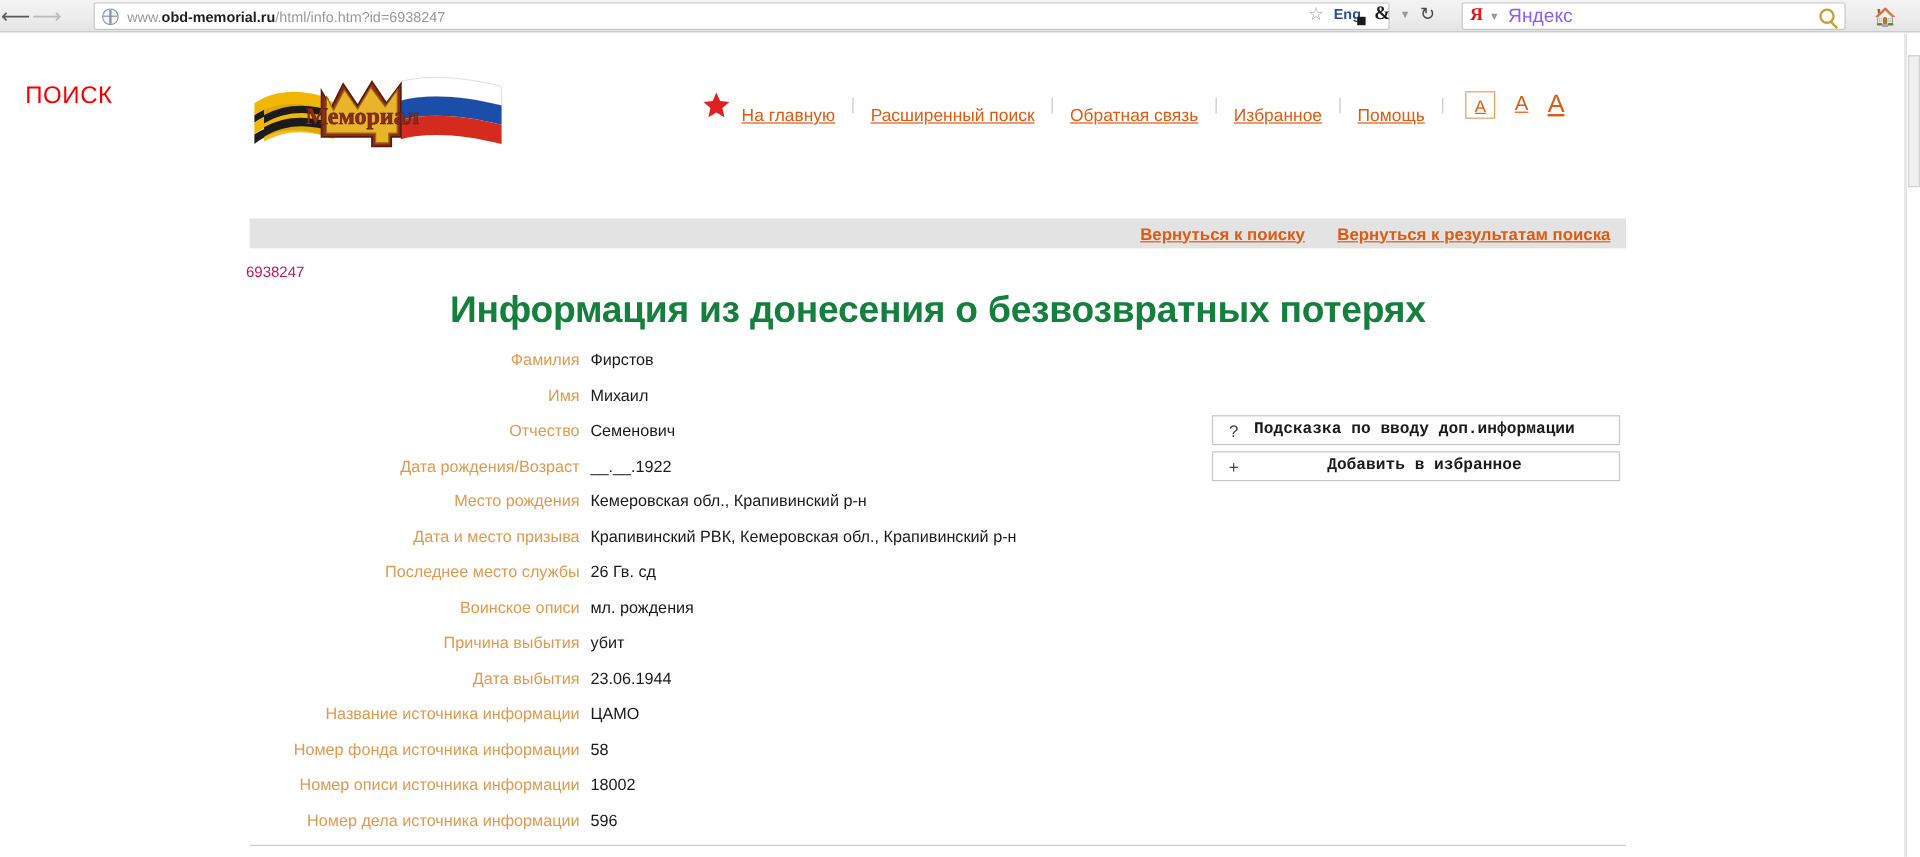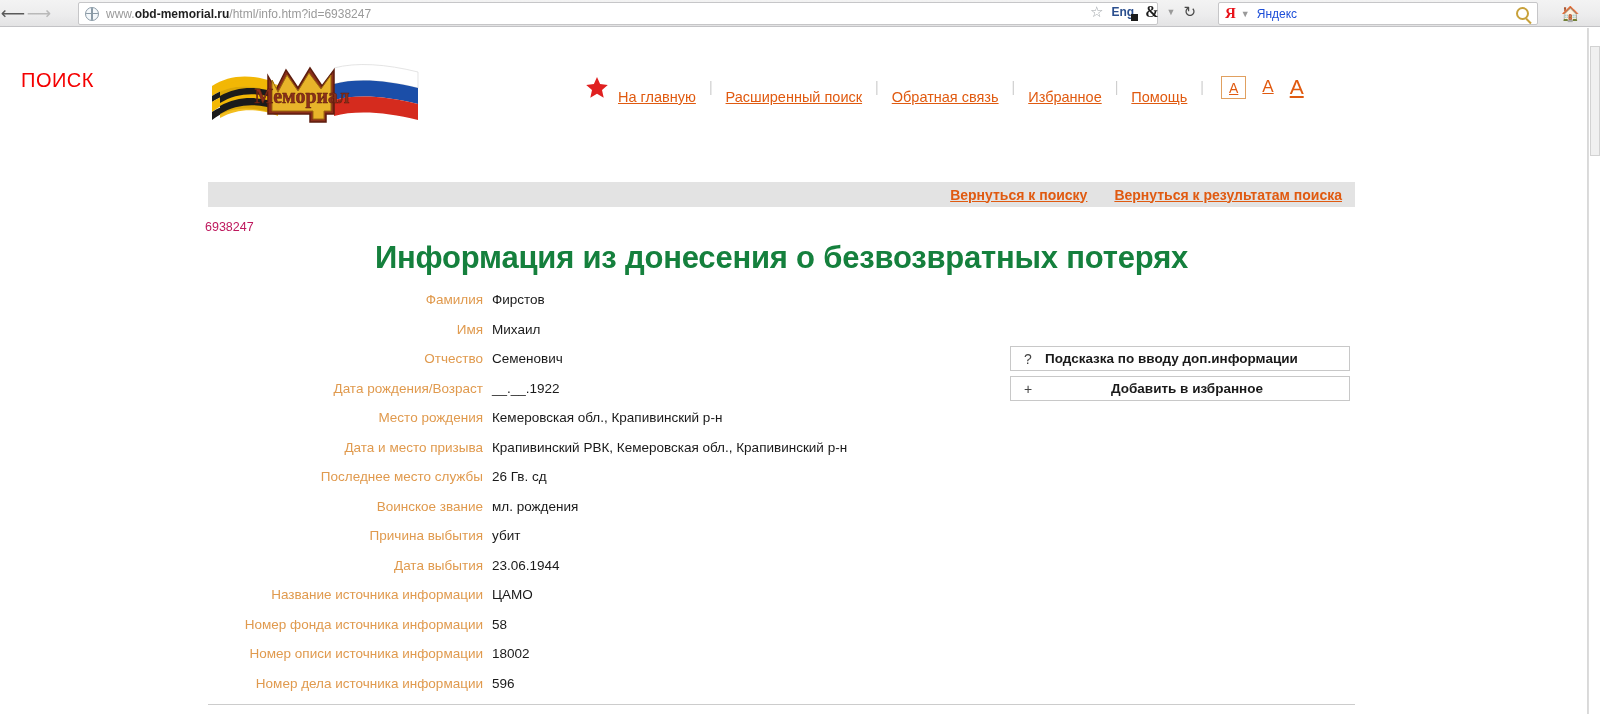--- a/index.html
+++ b/index.html
@@ -72,21 +72,21 @@
   .icon-caret { font-size: 9px; color: #9a9a9a; }
   .icon-reload { font-size: 15px; color: #4a4a4a; }
   .search-box {
     position: absolute; left: 1218px; top: 2px;
     width: 320px; height: 23px;
     background: #ffffff; border: 1px solid #c6c6c8; border-radius: 2px;
     display: flex; align-items: center; padding: 0 6px;
   }
   .ya-logo { color: #e8131a; font-weight: bold; font-size: 15px; font-family: "Liberation Serif", serif; }
   .ya-caret { font-size: 9px; color: #9a9a9a; margin: 0 7px 0 5px; }
-  .ya-placeholder { font-size: 12px; color: #1d4ed8; }
+  .ya-placeholder { font-size: 16px; color: #8b5cf6; }
   .magnifier {
     position: absolute; right: 8px; top: 4px;
     width: 13px; height: 13px; border-radius: 50%;
     border: 2px solid #c8a13a;
   }
   .magnifier::after {
     content: ""; position: absolute; right: -5px; bottom: -4px;
     width: 7px; height: 2px; background: #c8a13a;
     transform: rotate(45deg);
   }
@@ -220,21 +220,21 @@
     background: #ffffff;
     display: flex; align-items: center;
     font-size: 13.5px; font-weight: bold; color: #1a1a1a;
   }
   .side-btn + .side-btn { margin-top: 5px; }
   .side-btn .sym {
     width: 34px; text-align: center;
     font-size: 14px; color: #444444; font-weight: normal;
     flex: none;
   }
-  .side-btn .btn-label { flex: 1; }
+  .side-btn .btn-label { flex: 1; font-family: Liberation Mono, monospace; }
   .side-btn.help .btn-label { text-align: left; }
   .side-btn.fav .btn-label { text-align: center; padding-right: 20px; }
 
   .bottom-rule {
     position: absolute; left: 208px; top: 676px;
     width: 1147px; height: 1px;
     background: #cccccc;
   }
 </style>
 </head>
@@ -350,21 +350,21 @@
     </div>
     <div class="field-row">
       <div class="field-label">Дата и место призыва</div>
       <div class="field-value">Крапивинский РВК, Кемеровская обл., Крапивинский р-н</div>
     </div>
     <div class="field-row">
       <div class="field-label">Последнее место службы</div>
       <div class="field-value">26 Гв. сд</div>
     </div>
     <div class="field-row">
-      <div class="field-label">Воинское звание</div>
+      <div class="field-label">Воинское описи</div>
       <div class="field-value">мл. рождения</div>
     </div>
     <div class="field-row">
       <div class="field-label">Причина выбытия</div>
       <div class="field-value">убит</div>
     </div>
     <div class="field-row">
       <div class="field-label">Дата выбытия</div>
       <div class="field-value">23.06.1944</div>
     </div>

